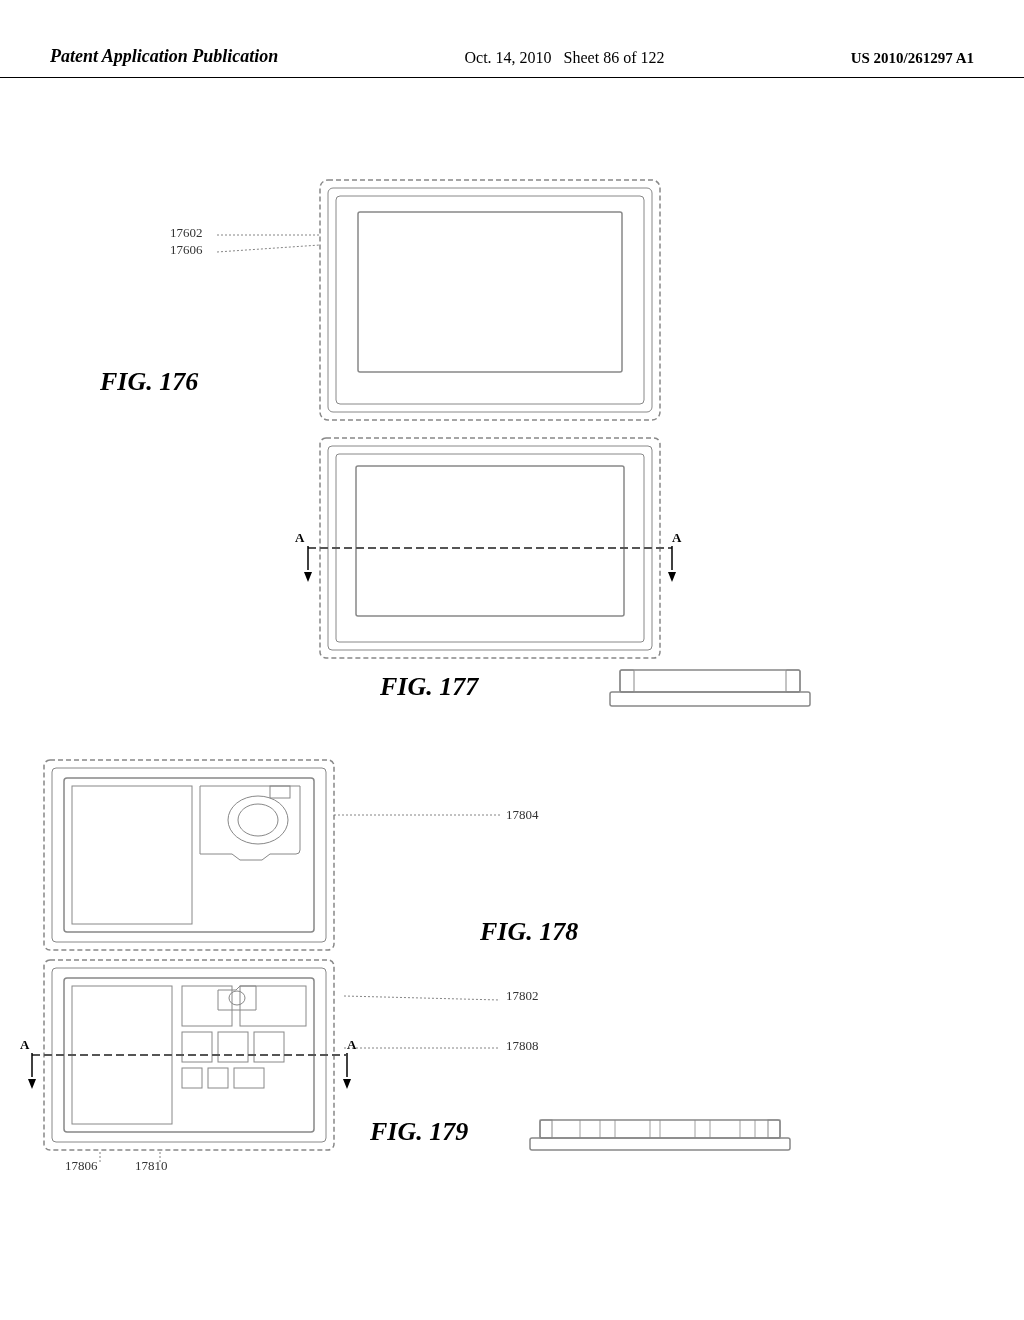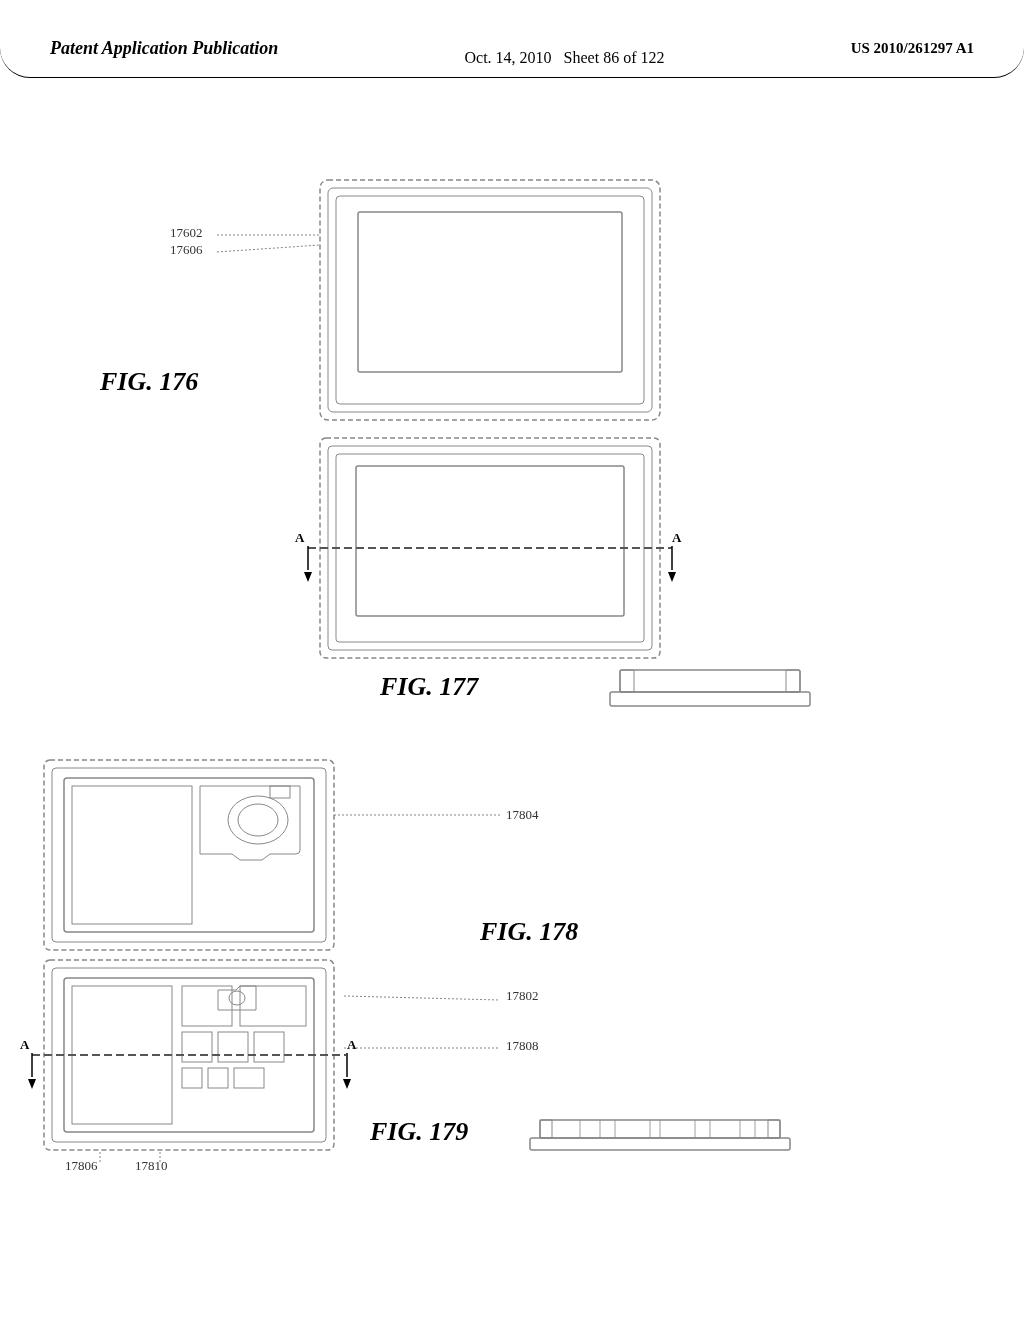--- a/index.html
+++ b/index.html
@@ -9,24 +9,23 @@
       background: #ffffff;
       font-family: 'Times New Roman', Times, serif;
       position: relative;
       overflow: hidden;
     }
 
     
     .header {
       display: flex;
       justify-content: space-between;
-      align-items: center;
+      align-items: flex-end;
       padding: 30px 50px 10px 50px;
       border-bottom: 1px solid #000;
-      border-radius: 30px;
     }
     .header-left {
       font-size: 18px;
       font-weight: bold;
       font-style: italic;
     }
     .header-center {
       font-size: 16px;
       text-align: center;
       margin-top: 19px;

